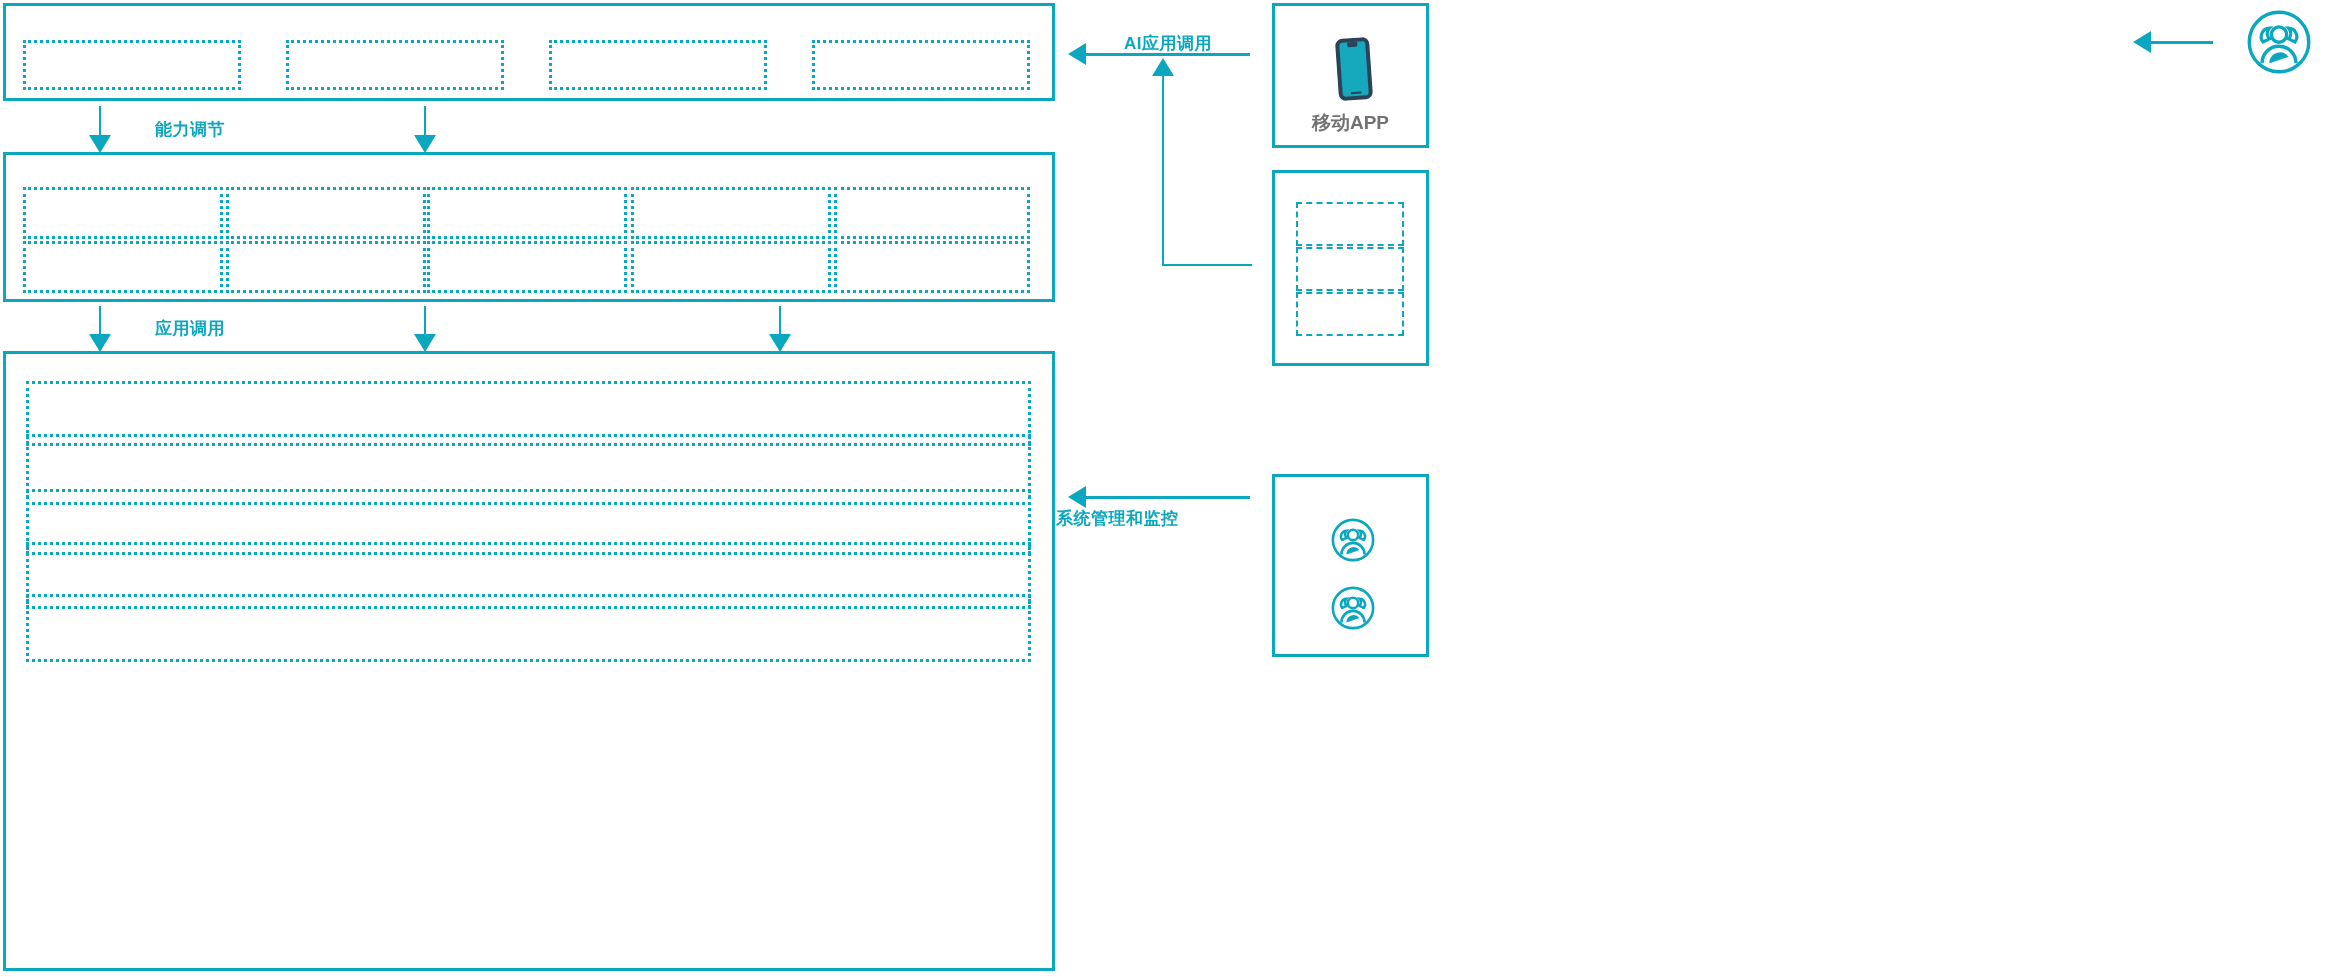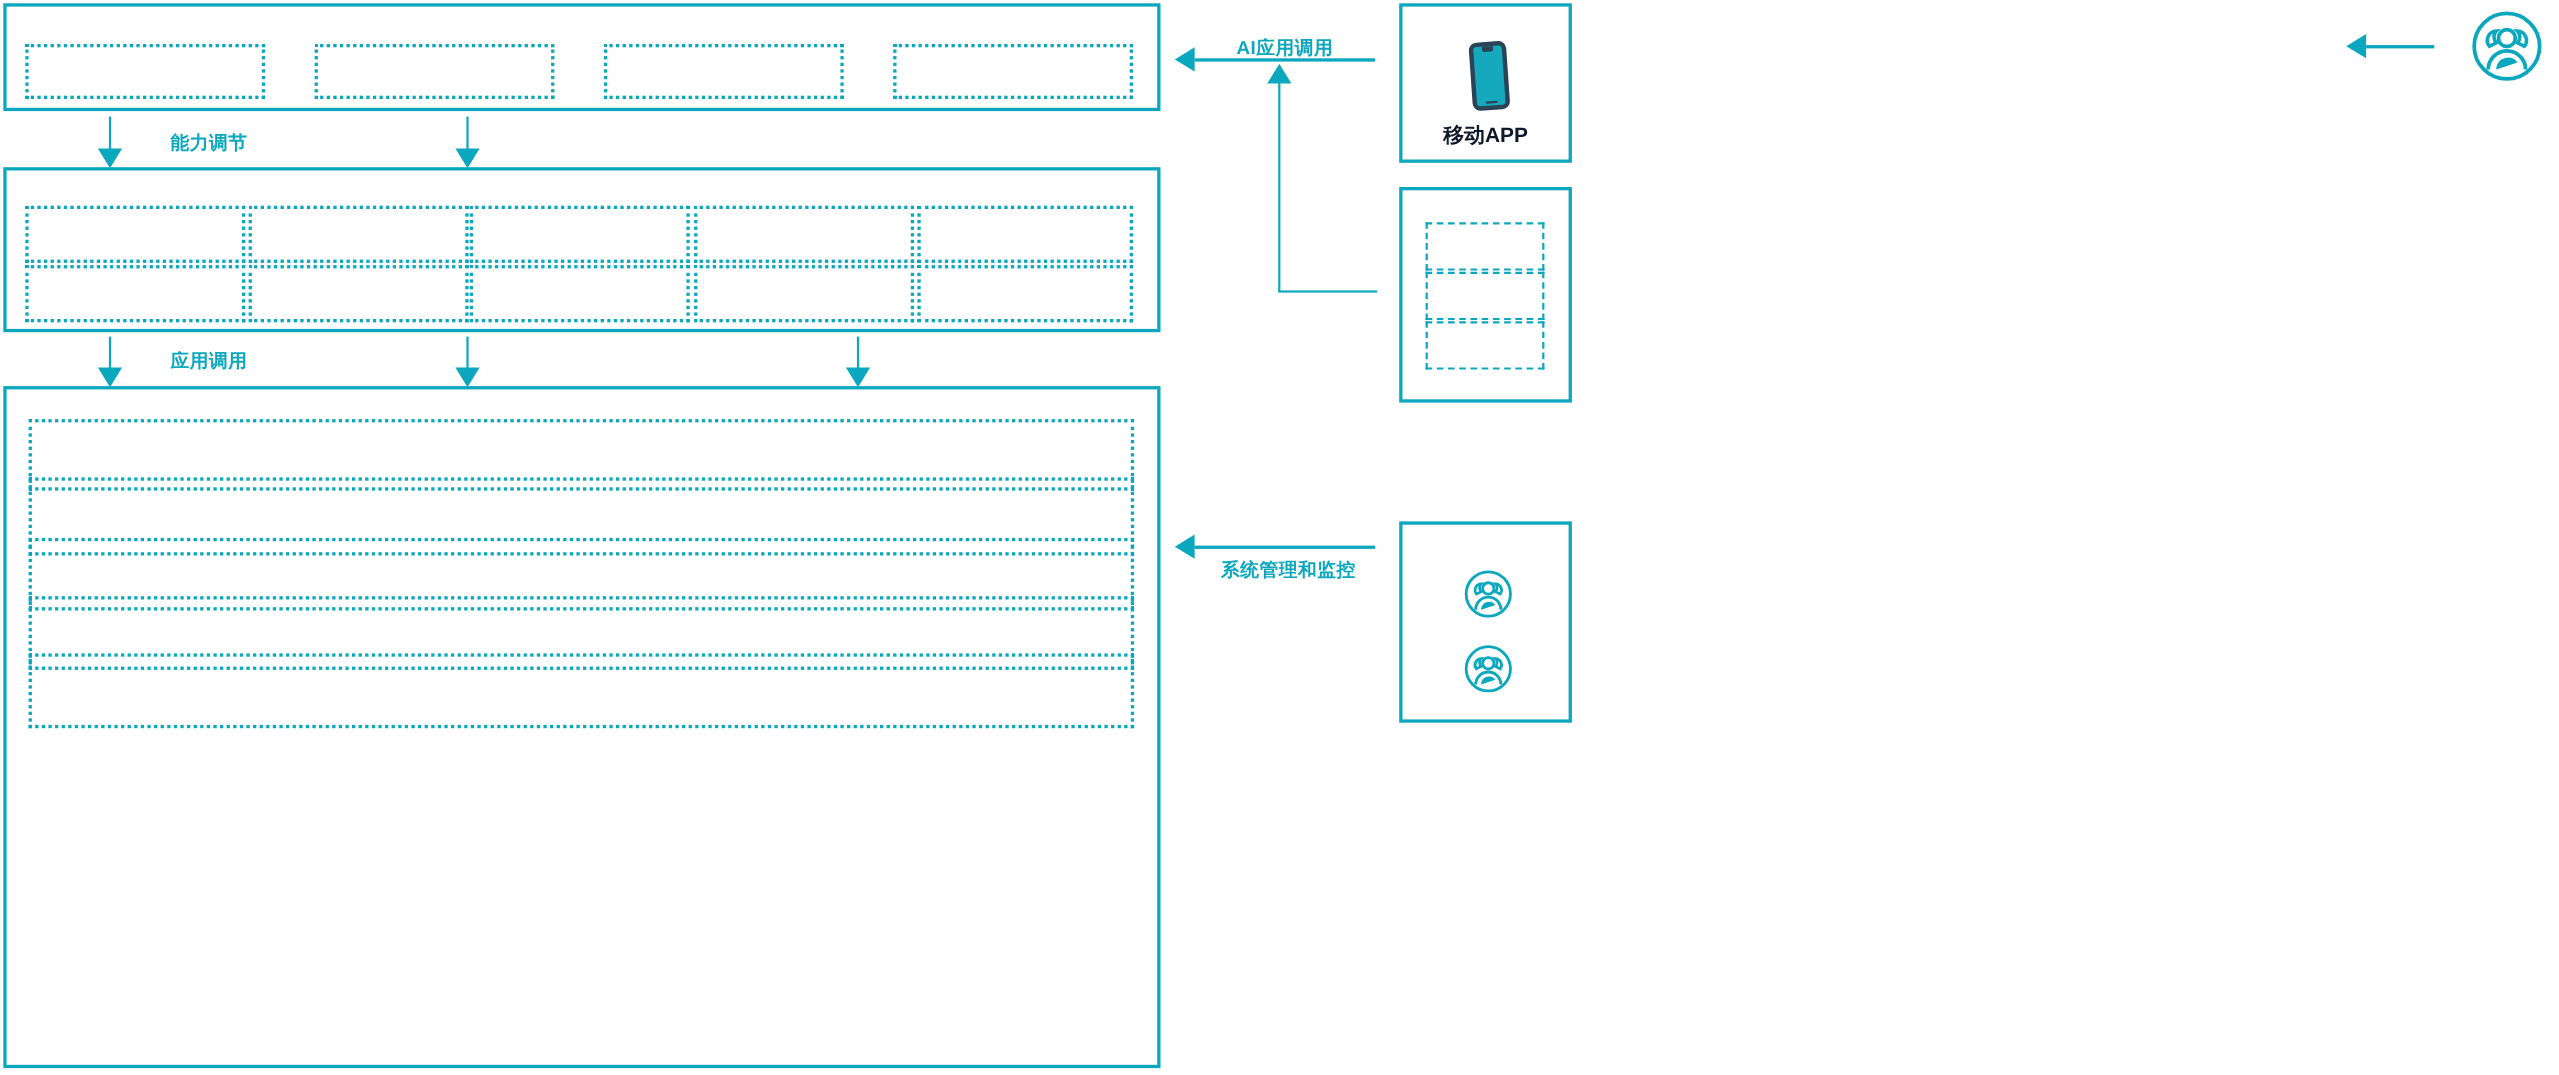--- a/index.html
+++ b/index.html
@@ -72,21 +72,21 @@
   .flow-label {
     position: absolute;
     color: #0BA7BE;
     font-size: 17px;
     font-weight: bold;
     white-space: nowrap;
     letter-spacing: 0.5px;
   }
   .panel-label {
     position: absolute;
-    color: #0f172a;
+    color: #737373;
     font-size: 19px;
     font-weight: bold;
     white-space: nowrap;
     text-align: center;
     width: 100%;
     left: 0;
   }
 
   
   .icon-wrap {
@@ -183,21 +183,21 @@
   </div>
 
   <div class="panel" style="left:1272px; top:170px; width:157px; height:196px;">
   </div>
   <div class="slot fine" style="left:1296px; top:202px; width:108px; height:44px;"></div>
   <div class="slot fine" style="left:1296px; top:247px; width:108px; height:44px;"></div>
   <div class="slot fine" style="left:1296px; top:292px; width:108px; height:44px;"></div>
 
   <div class="arrow-line" style="left:1086px; top:496px; width:164px; height:3px;"></div>
   <div class="arrow-head left" style="left:1068px; top:486px;"></div>
-  <div class="flow-label" style="left:1110px; top:507px;">系统管理和监控</div>
+  <div class="flow-label" style="left:1056px; top:507px;">系统管理和监控</div>
 
   <div class="panel" style="left:1272px; top:474px; width:157px; height:183px;">
     <div class="icon-wrap" style="left:55px; top:40px;">
       <svg width="46" height="46" viewBox="0 0 64 64">
         <circle cx="32" cy="32" r="28" fill="none" stroke="#0BA7BE" stroke-width="3.6"></circle>
         <circle cx="32" cy="25" r="7.2" fill="none" stroke="#0BA7BE" stroke-width="3.6"></circle>
         <path d="M17 32 a8 8 0 0 1 6 -13 a7 7 0 0 0 0 10 z" fill="none" stroke="#0BA7BE" stroke-width="3.4"></path>
         <path d="M47 32 a8 8 0 0 0 -6 -13 a7 7 0 0 1 0 10 z" fill="none" stroke="#0BA7BE" stroke-width="3.4"></path>
         <path d="M16 52 a16 16 0 0 1 32 0" fill="none" stroke="#0BA7BE" stroke-width="3.6"></path>
         <path d="M23 50 a10 10 0 0 1 18 -4 l-18 6 z" fill="#0BA7BE"></path>

